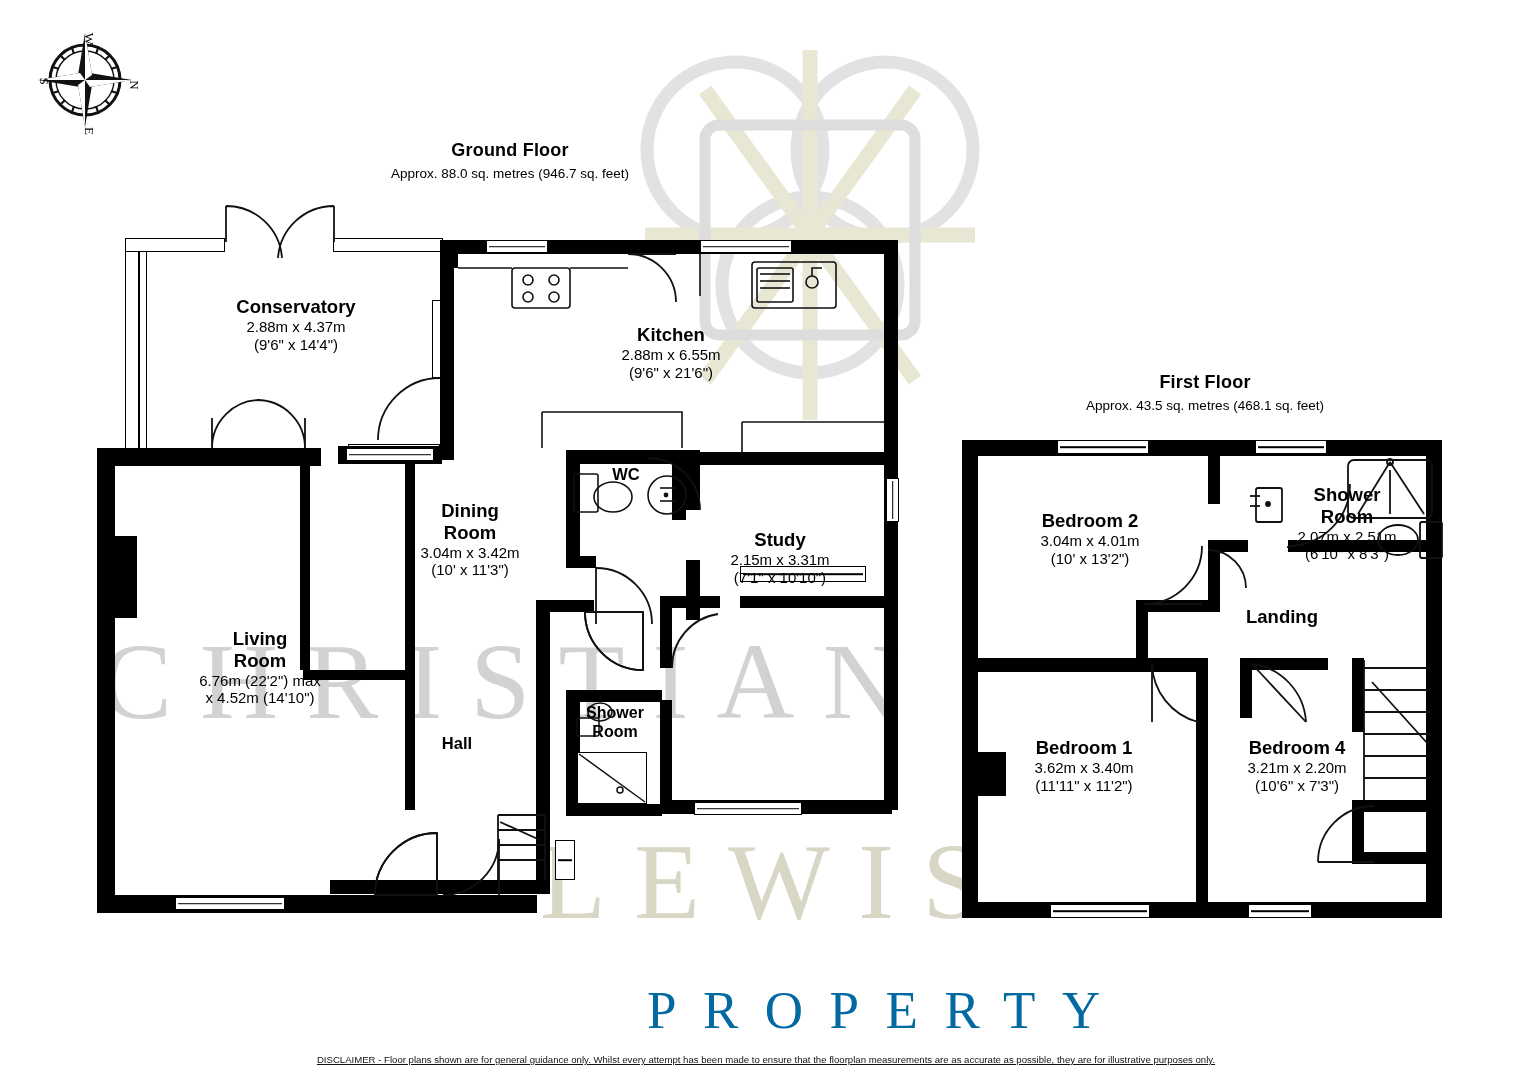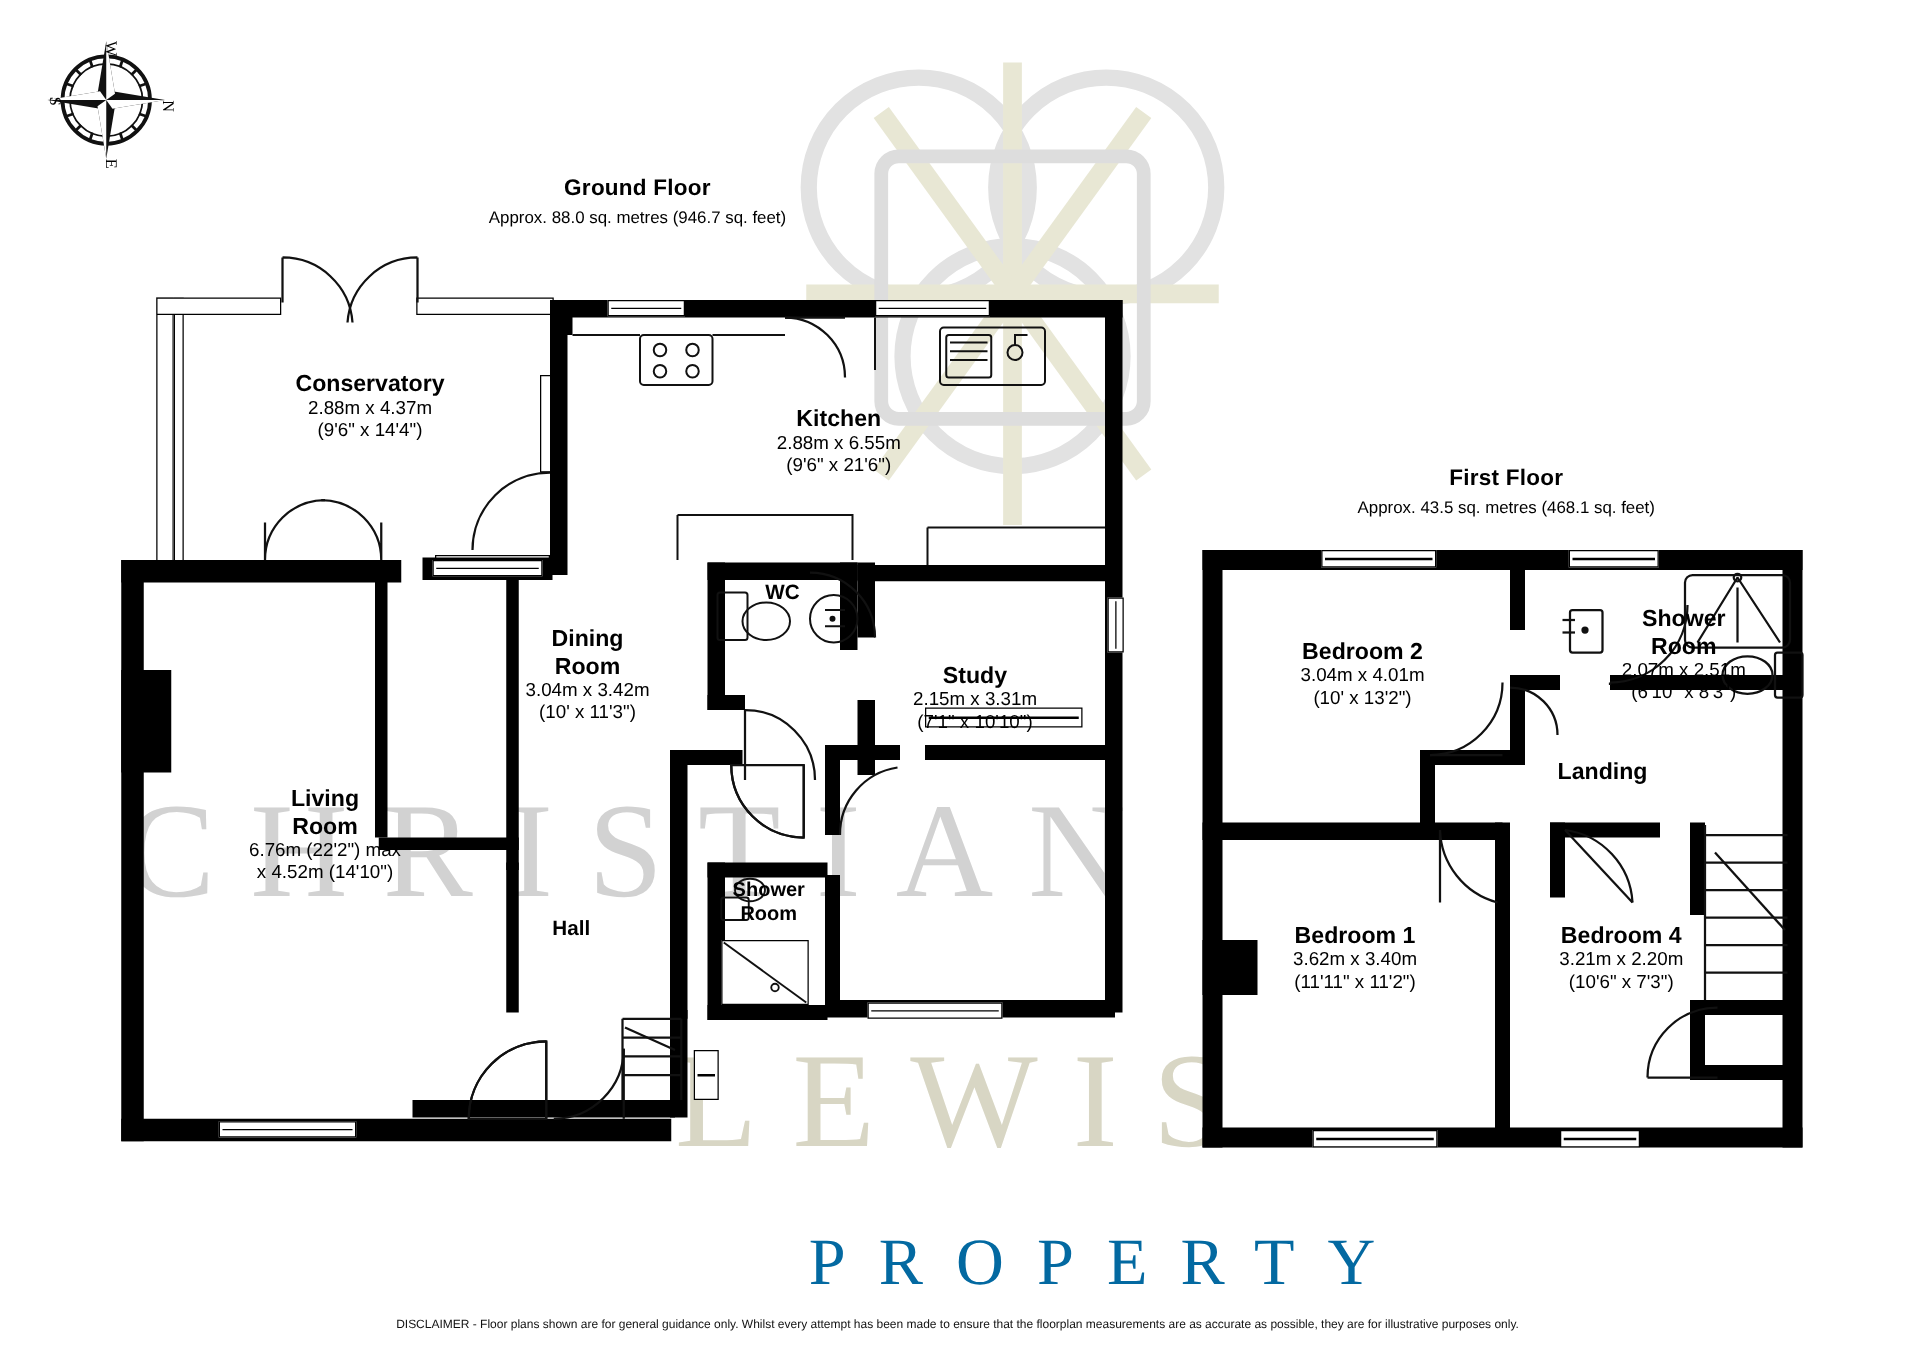--- a/index.html
+++ b/index.html
@@ -40,21 +40,21 @@
               height:1.6px;background:#000;transform:translateY(-50%);}
   .winv{position:absolute;background:#fff;border:1.6px solid #000;box-sizing:border-box;}
   .winv::after{content:"";position:absolute;top:2px;bottom:2px;left:50%;
                width:1.6px;background:#000;transform:translateX(-50%);}
   svg.ov{position:absolute;left:0;top:0;width:1532px;height:1080px;overflow:visible;}
 
   
   #total{position:absolute;left:0;top:1022px;width:1532px;text-align:center;
          font-size:20.5px;}
   #disc{position:absolute;left:0;top:1054px;width:1532px;text-align:center;
-        font-size:9.6px;color:#111;}
+        font-size:9.6px;color:#111;text-decoration:underline;}
 
   
   #compass{position:absolute;left:30px;top:25px;width:110px;height:110px;}
 </style>
 </head>
 <body>
 
 <div id="stage">
 
   <svg id="wm-logo" class="wm" viewBox="0 0 470 400">

